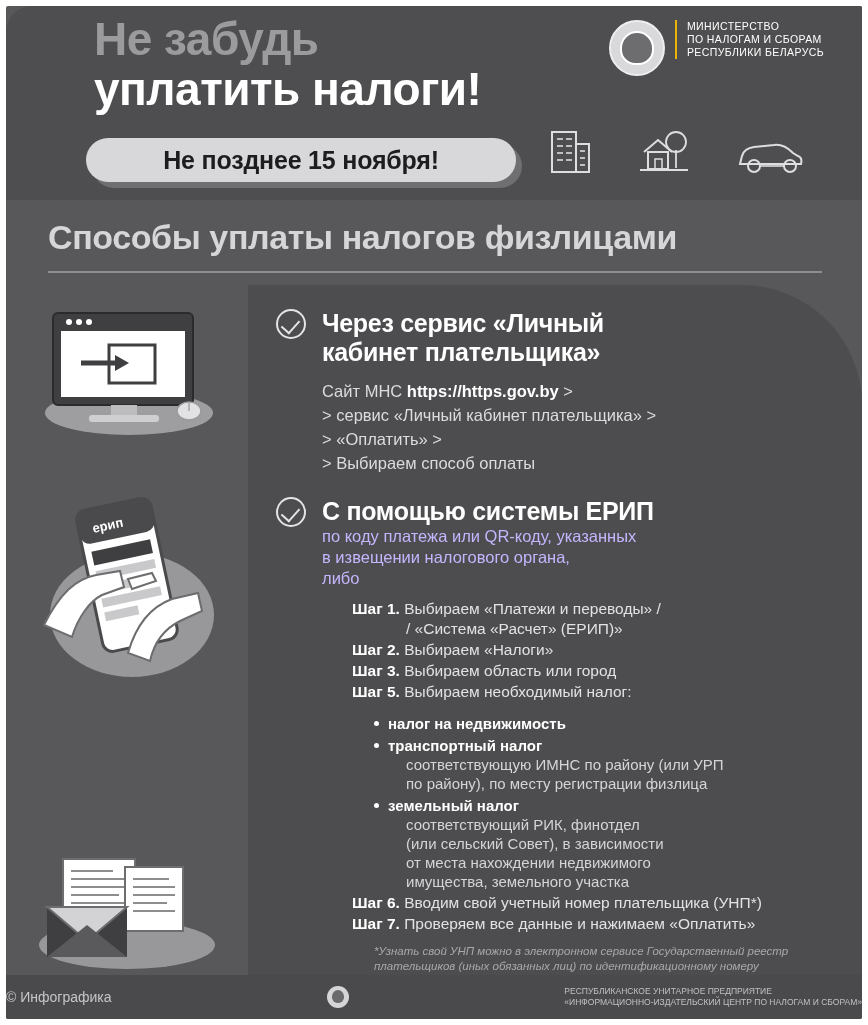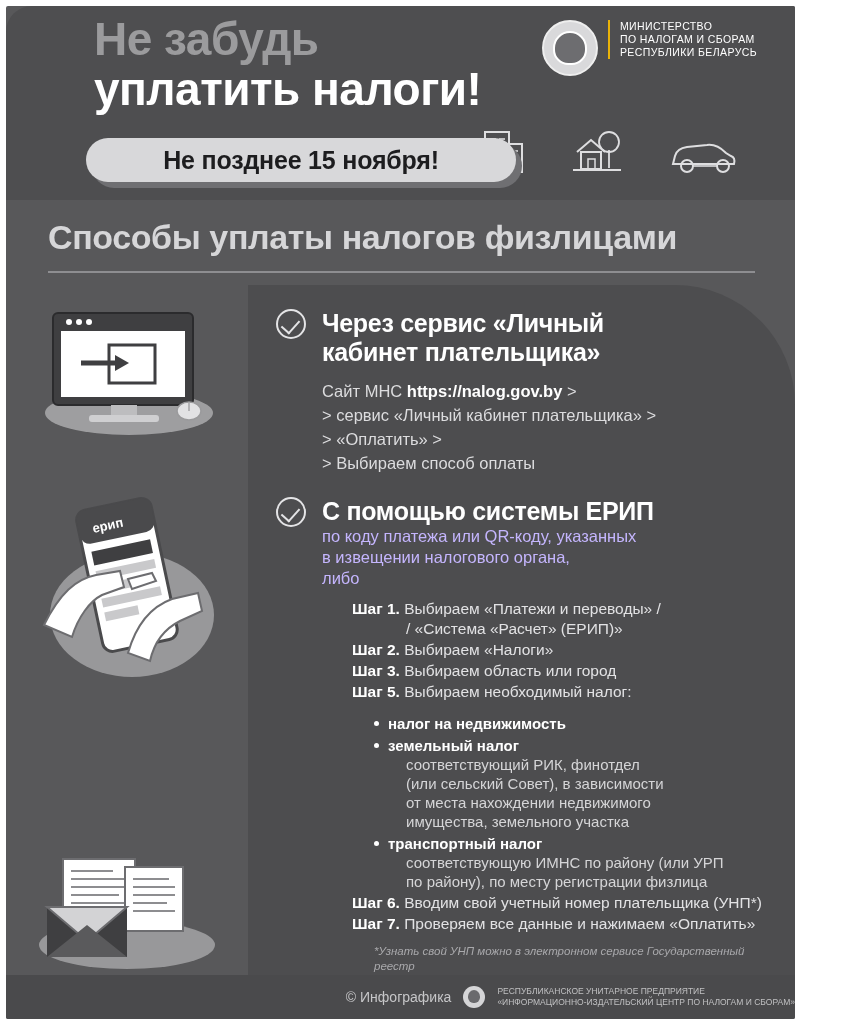--- a/index.html
+++ b/index.html
@@ -14,21 +14,21 @@
     position: relative;
     width: 868px;
     height: 1025px;
     background: #ffffff;
     overflow: hidden;
     box-sizing: border-box;
     padding: 6px;
   }
   .frame {
     position: relative;
-    width: 789px;
+    width: 856px;
     height: 1013px;
     background: #58585a;
     overflow: hidden;
     border-radius: 2px;
   }
 
   
   .header {
     position: relative;
     height: 194px;
@@ -260,21 +260,21 @@
   .illus svg { display: block; margin: 0 auto; }
 
   
   .footer {
     position: absolute;
     left: 0; right: 0; bottom: 0;
     height: 44px;
     background: #4a4a4c;
     display: flex;
     align-items: center;
-    justify-content: flex-end;
+    justify-content: space-between;
     gap: 12px;
   }
   .footer-info {
     color: #c6c6c8;
     font-size: 14px;
   }
   .footer-emblem {
     width: 22px; height: 22px;
     border-radius: 50%;
     background: #d5d5d7;
@@ -439,21 +439,21 @@
       <div class="content-col">
 
         <div class="block">
           <span class="check"></span>
           <div class="block-title">
             <div>Через сервис «Личный</div>
             <div>кабинет плательщика»</div>
           </div>
           <div class="path-list">
             <div class="path-row">
-              <span>Сайт МНС </span><b>https://nalog.gov.by</b><span> &gt;</span>
+              <span>Сайт МНС </span><b>https://https.gov.by</b><span> &gt;</span>
             </div>
             <div class="path-row">&gt;  сервис «Личный кабинет плательщика» &gt;</div>
             <div class="path-row">&gt;  «Оплатить» &gt;</div>
             <div class="path-row">&gt;  Выбираем способ оплаты</div>
           </div>
         </div>
 
         <div class="block" style="margin-top:22px;">
           <span class="check"></span>
           <div class="block-title">С помощью системы ЕРИП</div>
@@ -480,31 +480,31 @@
             <div class="step">
               <span class="lbl">Шаг 5.</span>
               <span>Выбираем необходимый налог:</span>
             </div>
 
             <div class="bullets">
               <div class="bullet">
                 <span>налог на недвижимость</span>
               </div>
               <div class="bullet">
+                <span>транспортный налог</span>
+                <span class="sub" style="white-space:pre-line">соответствующую ИМНС по району (или УРП
+по району), по месту регистрации физлица</span>
+              </div>
+              <div class="bullet">
                 <span>земельный налог</span>
                 <span class="sub" style="white-space:pre-line">соответствующий РИК, финотдел
 (или сельский Совет), в зависимости
 от места нахождении недвижимого
 имущества, земельного участка</span>
               </div>
-              <div class="bullet">
-                <span>транспортный налог</span>
-                <span class="sub" style="white-space:pre-line">соответствующую ИМНС по району (или УРП
-по району), по месту регистрации физлица</span>
-              </div>
             </div>
 
             <div class="step">
               <span class="lbl">Шаг 6.</span>
               <span>Вводим свой учетный номер плательщика (УНП*)</span>
             </div>
             <div class="step">
               <span class="lbl">Шаг 7.</span>
               <span>Проверяем все данные и нажимаем «Оплатить»</span>
             </div>

